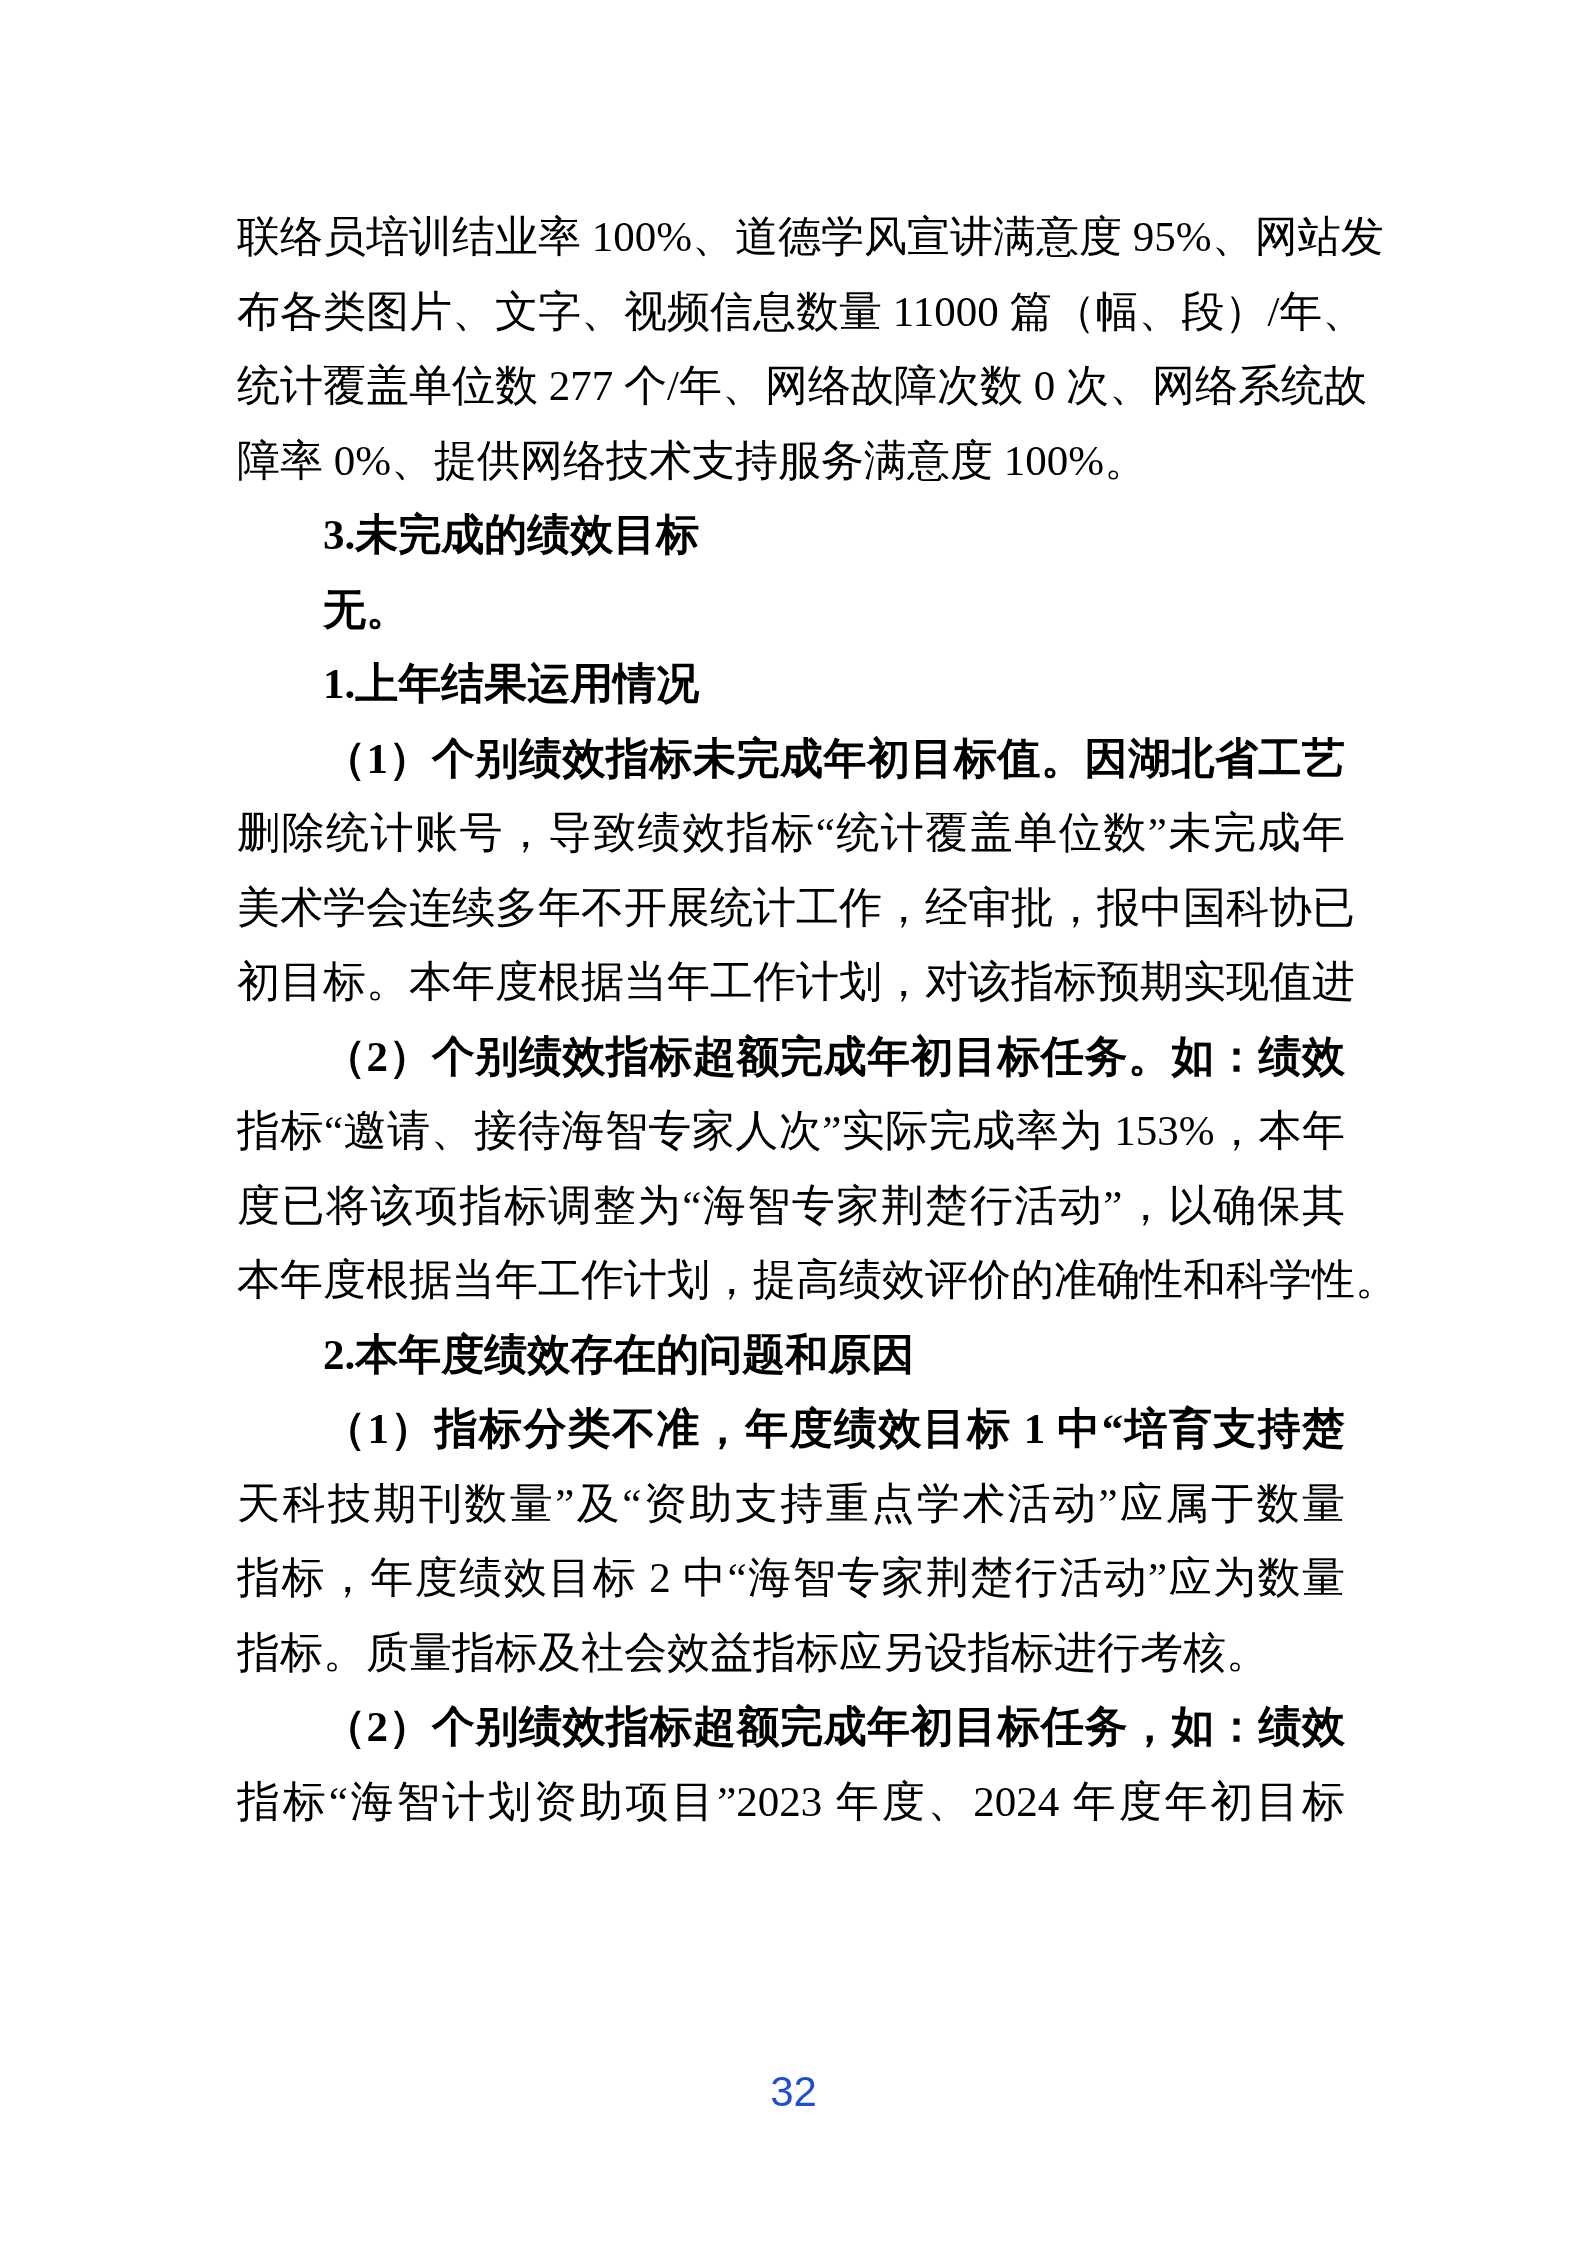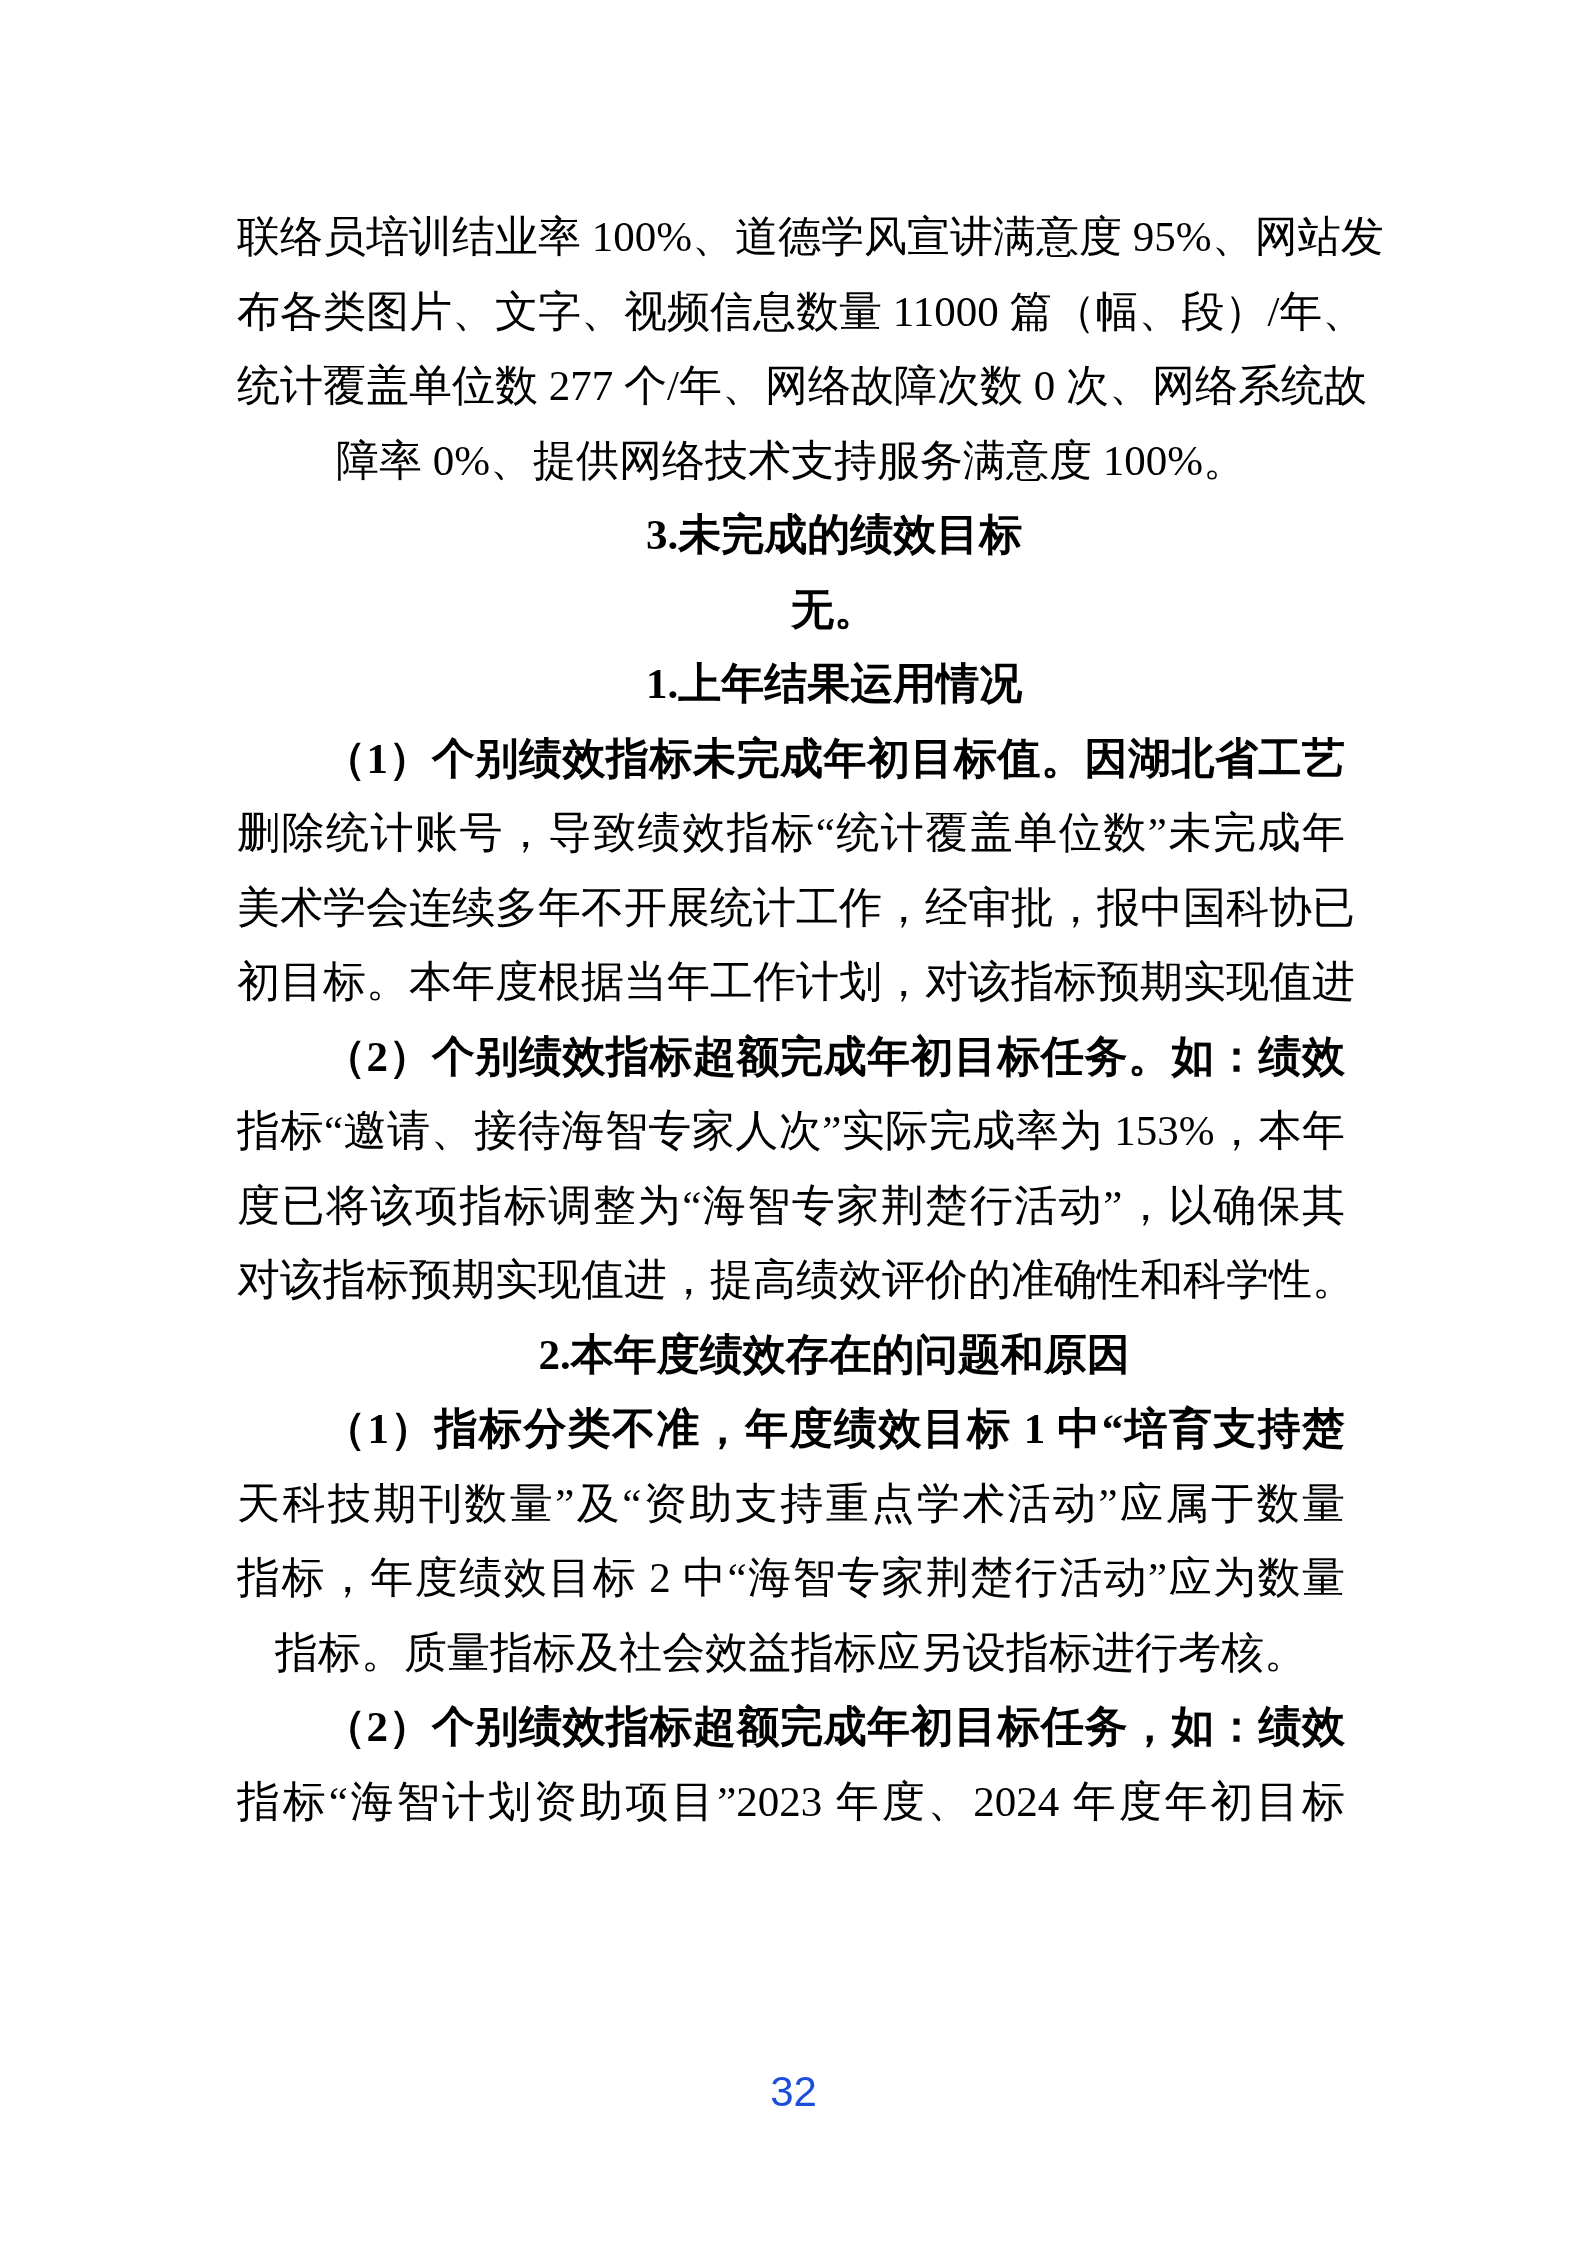--- a/index.html
+++ b/index.html
@@ -20,21 +20,21 @@
     position: absolute;
     left: 237px;
     top: 200px;
     width: 1108px;
   }
   .line {
     height: 74.5px;
     line-height: 74.5px;
     font-size: 43px;
     white-space: nowrap;
-    text-align: center;
+    text-align: left;
     font-weight: 400;
   }
   .line.justify {
     text-align: justify;
     text-align-last: justify;
   }
   .line.indent {
     padding-left: 86px;
     font-weight: bold;
   }
@@ -66,21 +66,21 @@
       <div class="line indent">3.未完成的绩效目标</div>
       <div class="line indent">无。</div>
       <div class="line indent">1.上年结果运用情况</div>
       <div class="line indent justify">（1）个别绩效指标未完成年初目标值。因湖北省工艺</div>
       <div class="line justify">删除统计账号，导致绩效指标“统计覆盖单位数”未完成年</div>
       <div class="line justify">美术学会连续多年不开展统计工作，经审批，报中国科协已</div>
       <div class="line justify">初目标。本年度根据当年工作计划，对该指标预期实现值进</div>
       <div class="line indent justify">（2）个别绩效指标超额完成年初目标任务。如：绩效</div>
       <div class="line justify">指标“邀请、接待海智专家人次”实际完成率为 153%，本年</div>
       <div class="line justify">度已将该项指标调整为“海智专家荆楚行活动”，以确保其</div>
-      <div class="line">对该指标预期实现值进，提高绩效评价的准确性和科学性。</div>
+      <div class="line">本年度根据当年工作计划，提高绩效评价的准确性和科学性。</div>
       <div class="line indent">2.本年度绩效存在的问题和原因</div>
       <div class="line indent justify">（1）指标分类不准，年度绩效目标 1 中“培育支持楚</div>
       <div class="line justify">天科技期刊数量”及“资助支持重点学术活动”应属于数量</div>
       <div class="line justify">指标，年度绩效目标 2 中“海智专家荆楚行活动”应为数量</div>
       <div class="line">指标。质量指标及社会效益指标应另设指标进行考核。</div>
       <div class="line indent justify">（2）个别绩效指标超额完成年初目标任务，如：绩效</div>
       <div class="line justify">指标“海智计划资助项目”2023 年度、2024 年度年初目标</div>
     </div>
   <div class="page-number">32</div>
 </div>

